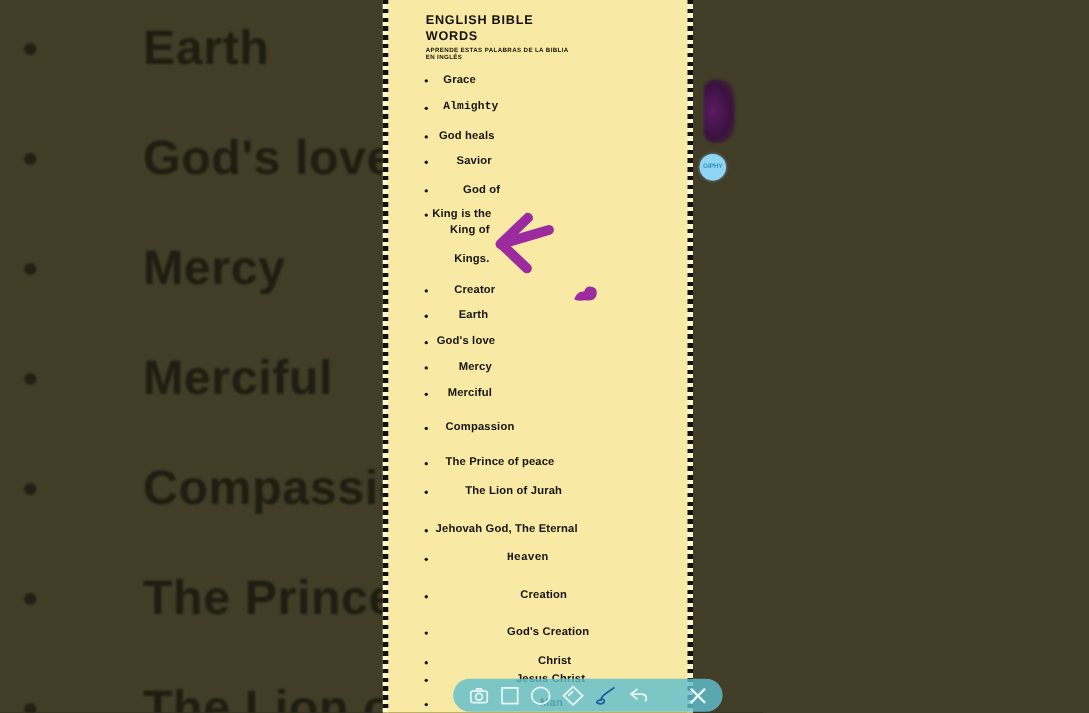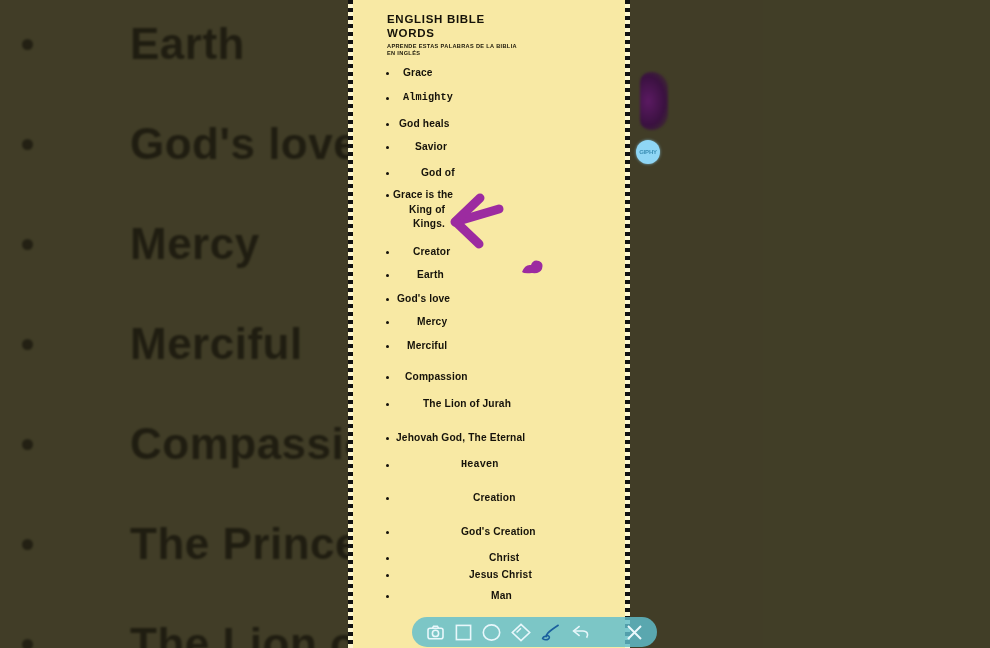--- a/index.html
+++ b/index.html
@@ -268,29 +268,30 @@
         <div class="doc-title">ENGLISH BIBLE WORDS</div>
         <div class="doc-sub">APRENDE ESTAS PALABRAS DE LA BIBLIA EN INGLÉS</div>
       </div>
 
       <ul class="word-list" id="word-list">
           <li style="padding-left: 50px; margin-top: 8px;"><span class="dot"></span><span>Grace</span></li>
           <li style="padding-left: 50px; margin-top: 11px; font-family: Liberation Mono, monospace;"><span class="dot"></span><span>Almighty</span></li>
           <li style="padding-left: 46px; margin-top: 11px;"><span class="dot"></span><span>God heals</span></li>
           <li style="padding-left: 62px; margin-top: 9px;"><span class="dot"></span><span>Savior</span></li>
           <li style="padding-left: 68px; margin-top: 11px;"><span class="dot"></span><span>God of</span></li>
-          <li style="padding-left: 40px; margin-top: 8px;"><span class="dot"></span><span>Grace is the</span></li>
+          <li style="padding-left: 40px; margin-top: 8px;"><span class="dot"></span><span>King is the</span></li>
           <li style="padding-left: 56px; margin-top: 0px;"><span>King of</span></li>
-          <li style="padding-left: 60px; margin-top: 0px;"><span>Kings.</span></li>
+          <li style="padding-left: 60px; margin-top: 12px;"><span>Kings.</span></li>
           <li style="padding-left: 60px; margin-top: 13px;"><span class="dot"></span><span>Creator</span></li>
           <li style="padding-left: 64px; margin-top: 9px;"><span class="dot"></span><span>Earth</span></li>
           <li style="padding-left: 44px; margin-top: 9px;"><span class="dot"></span><span>God's love</span></li>
           <li style="padding-left: 64px; margin-top: 9px;"><span class="dot"></span><span>Mercy</span></li>
           <li style="padding-left: 54px; margin-top: 9px;"><span class="dot"></span><span>Merciful</span></li>
           <li style="padding-left: 52px; margin-top: 17px;"><span class="dot"></span><span>Compassion</span></li>
+          <li style="padding-left: 52px; margin-top: 17px;"><span class="dot"></span><span>The Prince of peace</span></li>
           <li style="padding-left: 70px; margin-top: 12px;"><span class="dot"></span><span>The Lion of Jurah</span></li>
           <li style="padding-left: 43px; margin-top: 20px;"><span class="dot"></span><span>Jehovah God, The Eternal</span></li>
           <li style="padding-left: 108px; margin-top: 12px; font-family: Liberation Mono, monospace;"><span class="dot"></span><span>Heaven</span></li>
           <li style="padding-left: 120px; margin-top: 19px;"><span class="dot"></span><span>Creation</span></li>
           <li style="padding-left: 108px; margin-top: 19px;"><span class="dot"></span><span>God's Creation</span></li>
           <li style="padding-left: 136px; margin-top: 12px;"><span class="dot"></span><span>Christ</span></li>
           <li style="padding-left: 116px; margin-top: 2px;"><span class="dot"></span><span>Jesus Christ</span></li>
           <li style="padding-left: 138px; margin-top: 7px;"><span class="dot"></span><span>Man</span></li>
         </ul>
 

